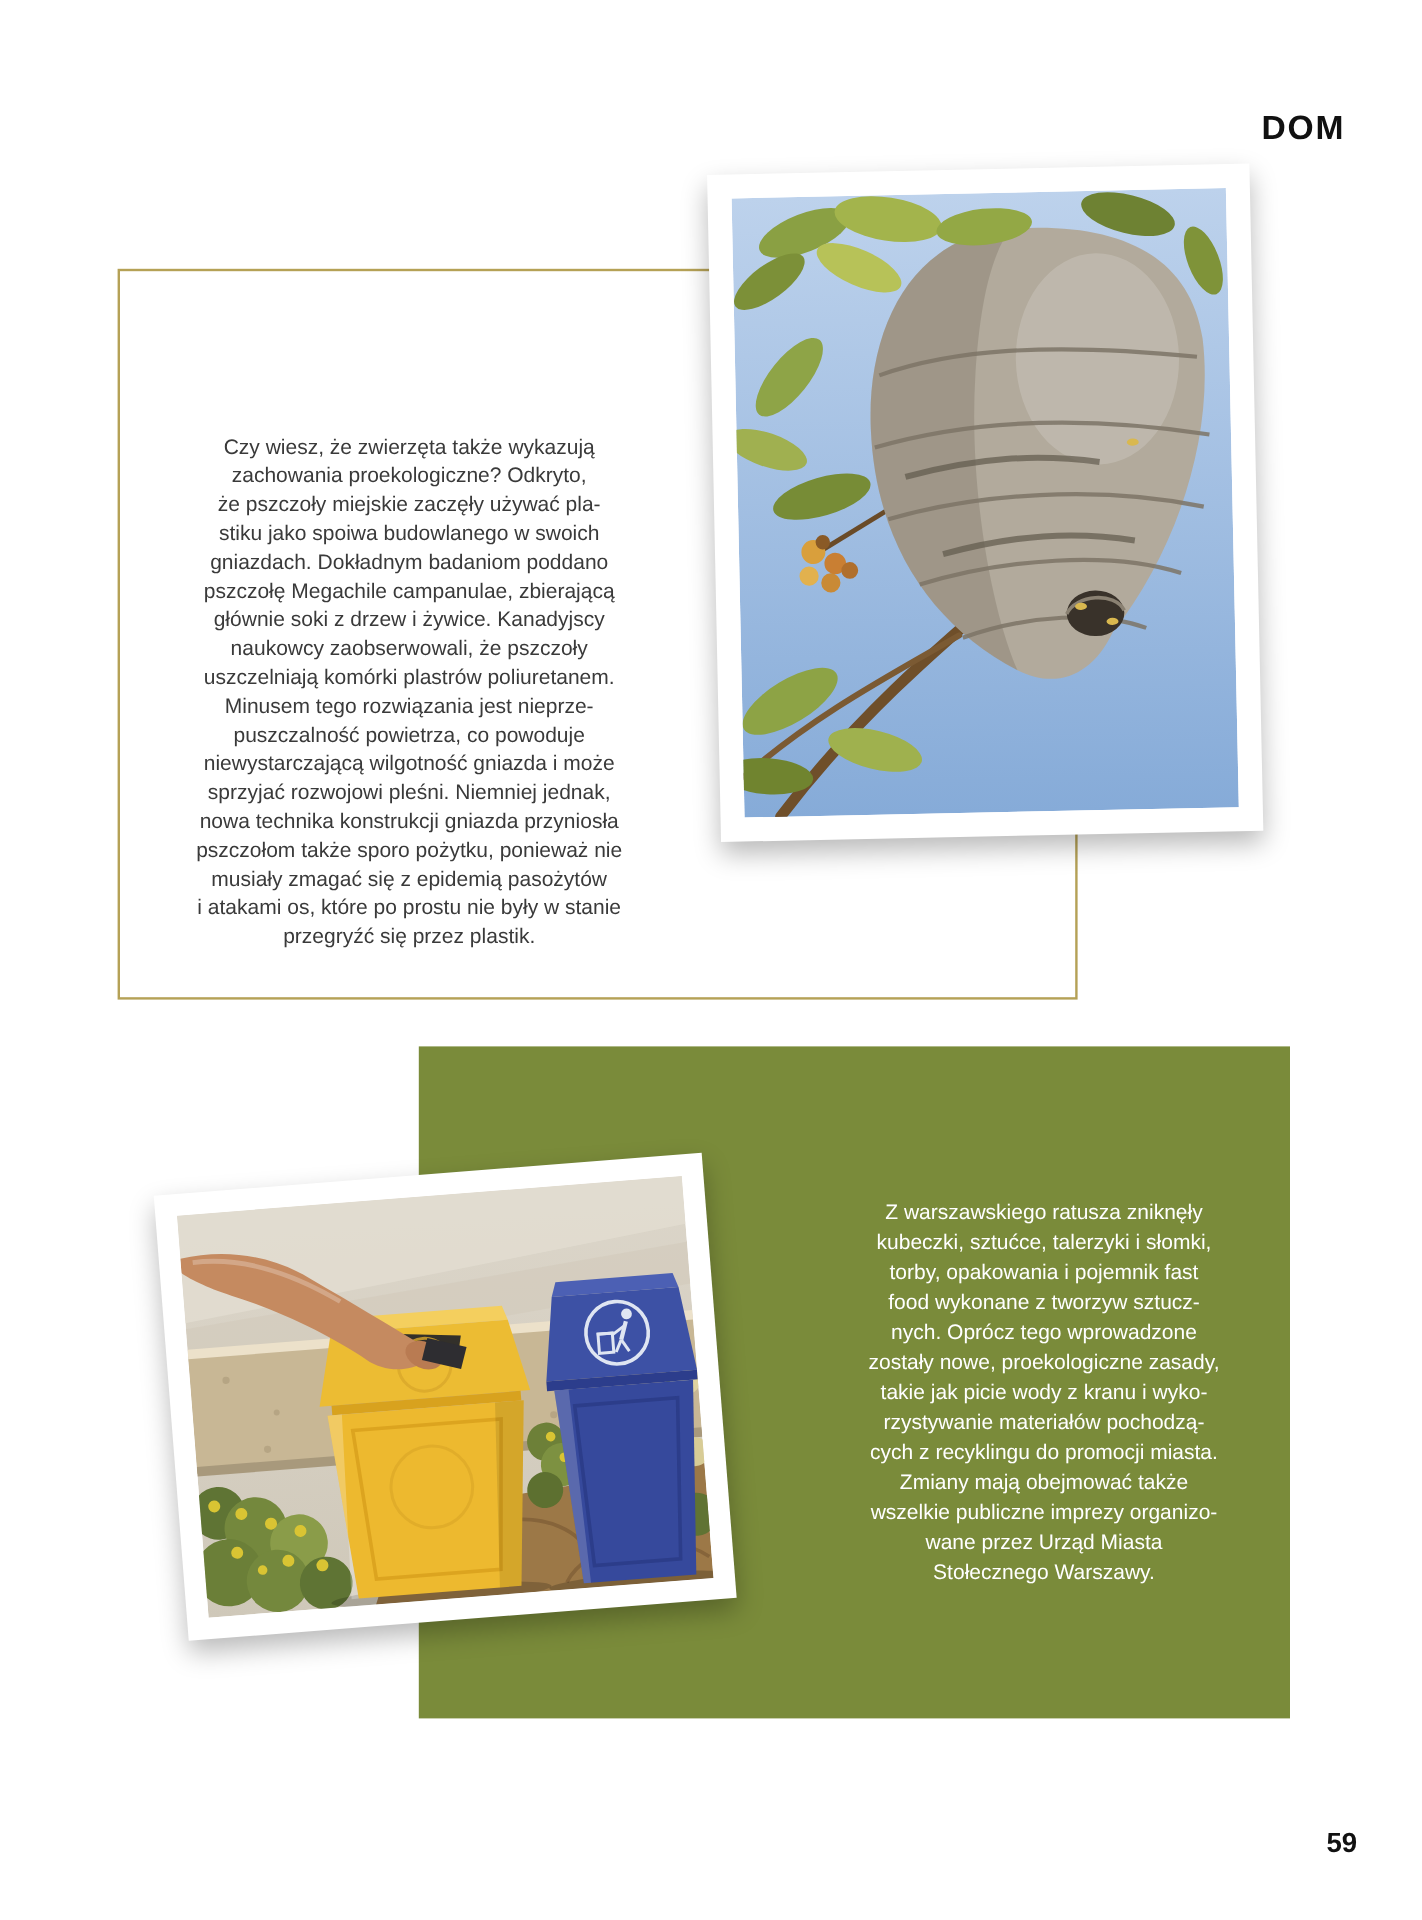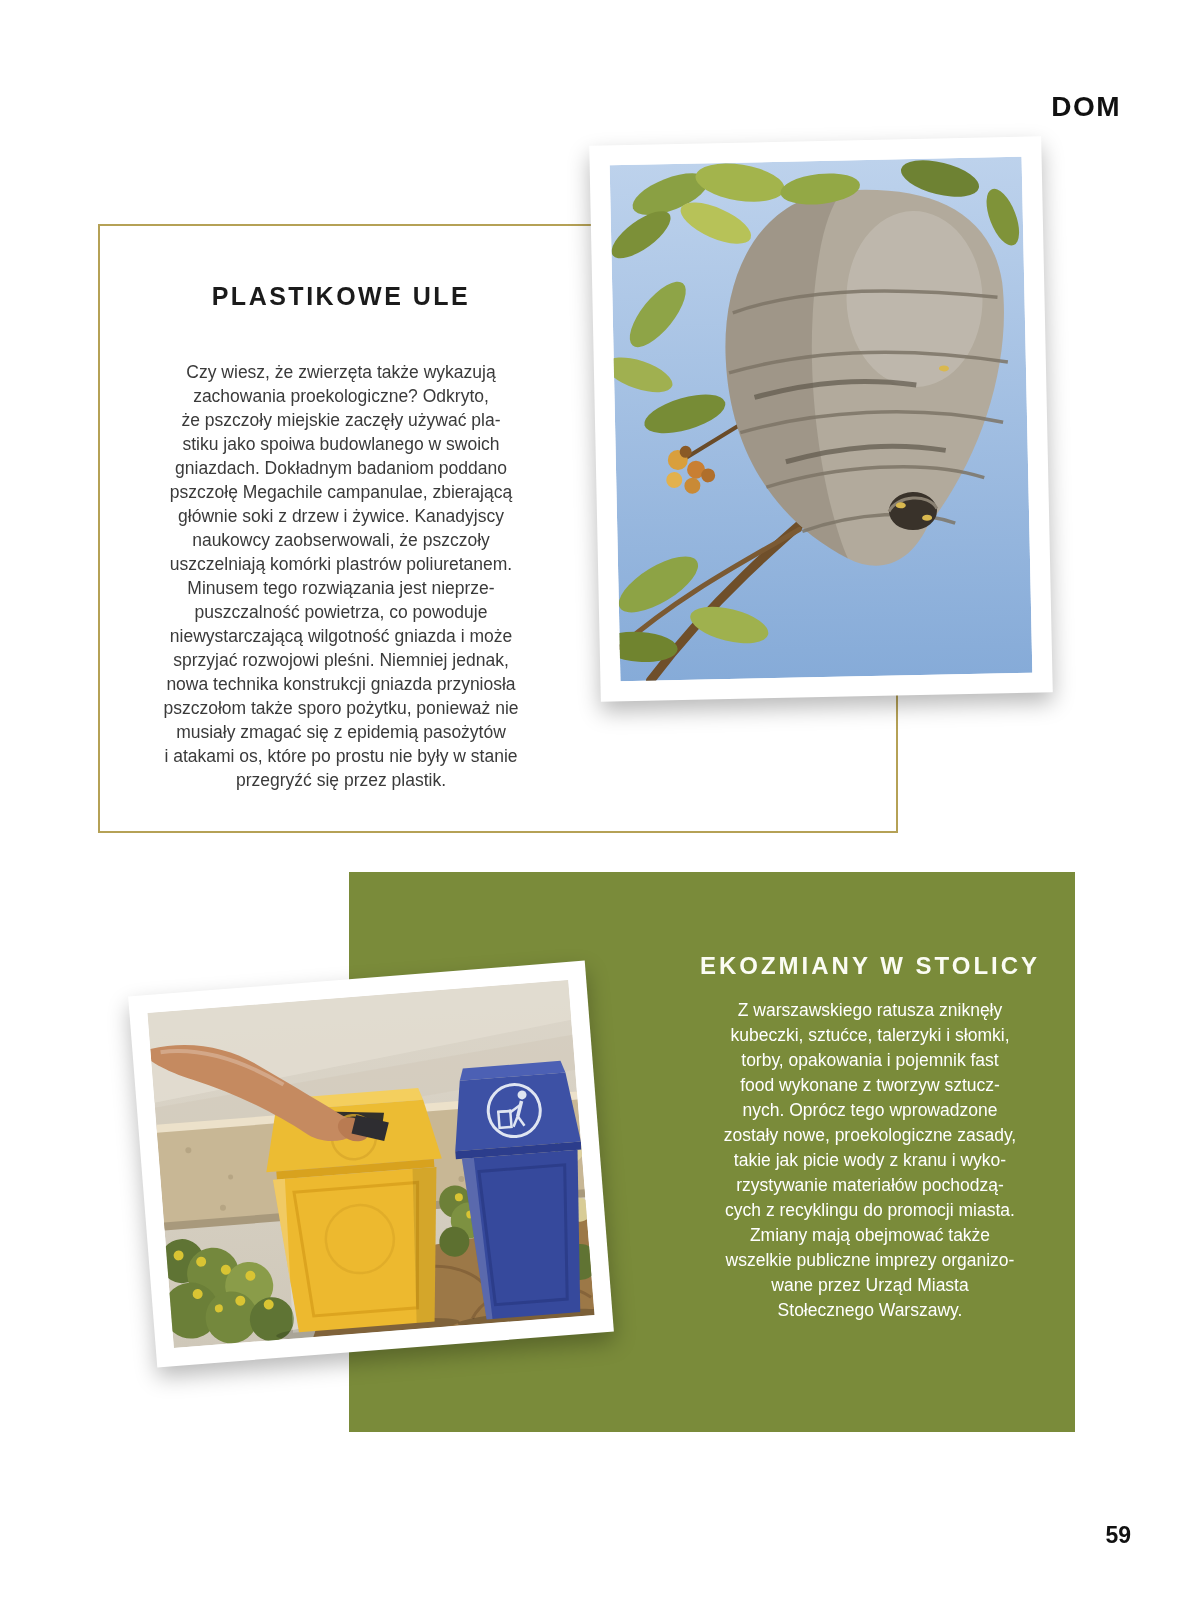--- a/index.html
+++ b/index.html
@@ -33,21 +33,20 @@
   .bins-photo{left:142px;top:978px;width:458px;height:372px;padding:18px;transform:rotate(-4.5deg);}
 </style>
 </head>
 <body>
 
 <div class="page">
 
   <div class="section-label">DOM</div>
 
   <div class="gold-box">
-    <div class="ule-title">PLASTIKOWE ULE</div>
     <div class="ule-body">Czy wiesz, że zwierzęta także wykazują
 zachowania proekologiczne? Odkryto,
 że pszczoły miejskie zaczęły używać pla-
 stiku jako spoiwa budowlanego w swoich
 gniazdach. Dokładnym badaniom poddano
 pszczołę Megachile campanulae, zbierającą
 głównie soki z drzew i żywice. Kanadyjscy
 naukowcy zaobserwowali, że pszczoły
 uszczelniają komórki plastrów poliuretanem.
 Minusem tego rozwiązania jest nieprze-
@@ -119,21 +118,20 @@
           <circle cx="80" cy="306" r="9" fill="#c97f33"></circle>
         <circle cx="58" cy="316" r="8" fill="#e2b14e"></circle>
           <circle cx="76" cy="322" r="8" fill="#c98a36"></circle>
         <circle cx="92" cy="312" r="7" fill="#b06f2c"></circle>
           <circle cx="70" cy="288" r="6" fill="#8a5a26"></circle>
       </g>
     </svg>
   </div>
 
   <div class="green-box">
-    <div class="eko-title">EKOZMIANY W STOLICY</div>
     <div class="eko-body">Z warszawskiego ratusza zniknęły
 kubeczki, sztućce, talerzyki i słomki,
 torby, opakowania i pojemnik fast
 food wykonane z tworzyw sztucz-
 nych. Oprócz tego wprowadzone
 zostały nowe, proekologiczne zasady,
 takie jak picie wody z kranu i wyko-
 rzystywanie materiałów pochodzą-
 cych z recyklingu do promocji miasta.
 Zmiany mają obejmować także

